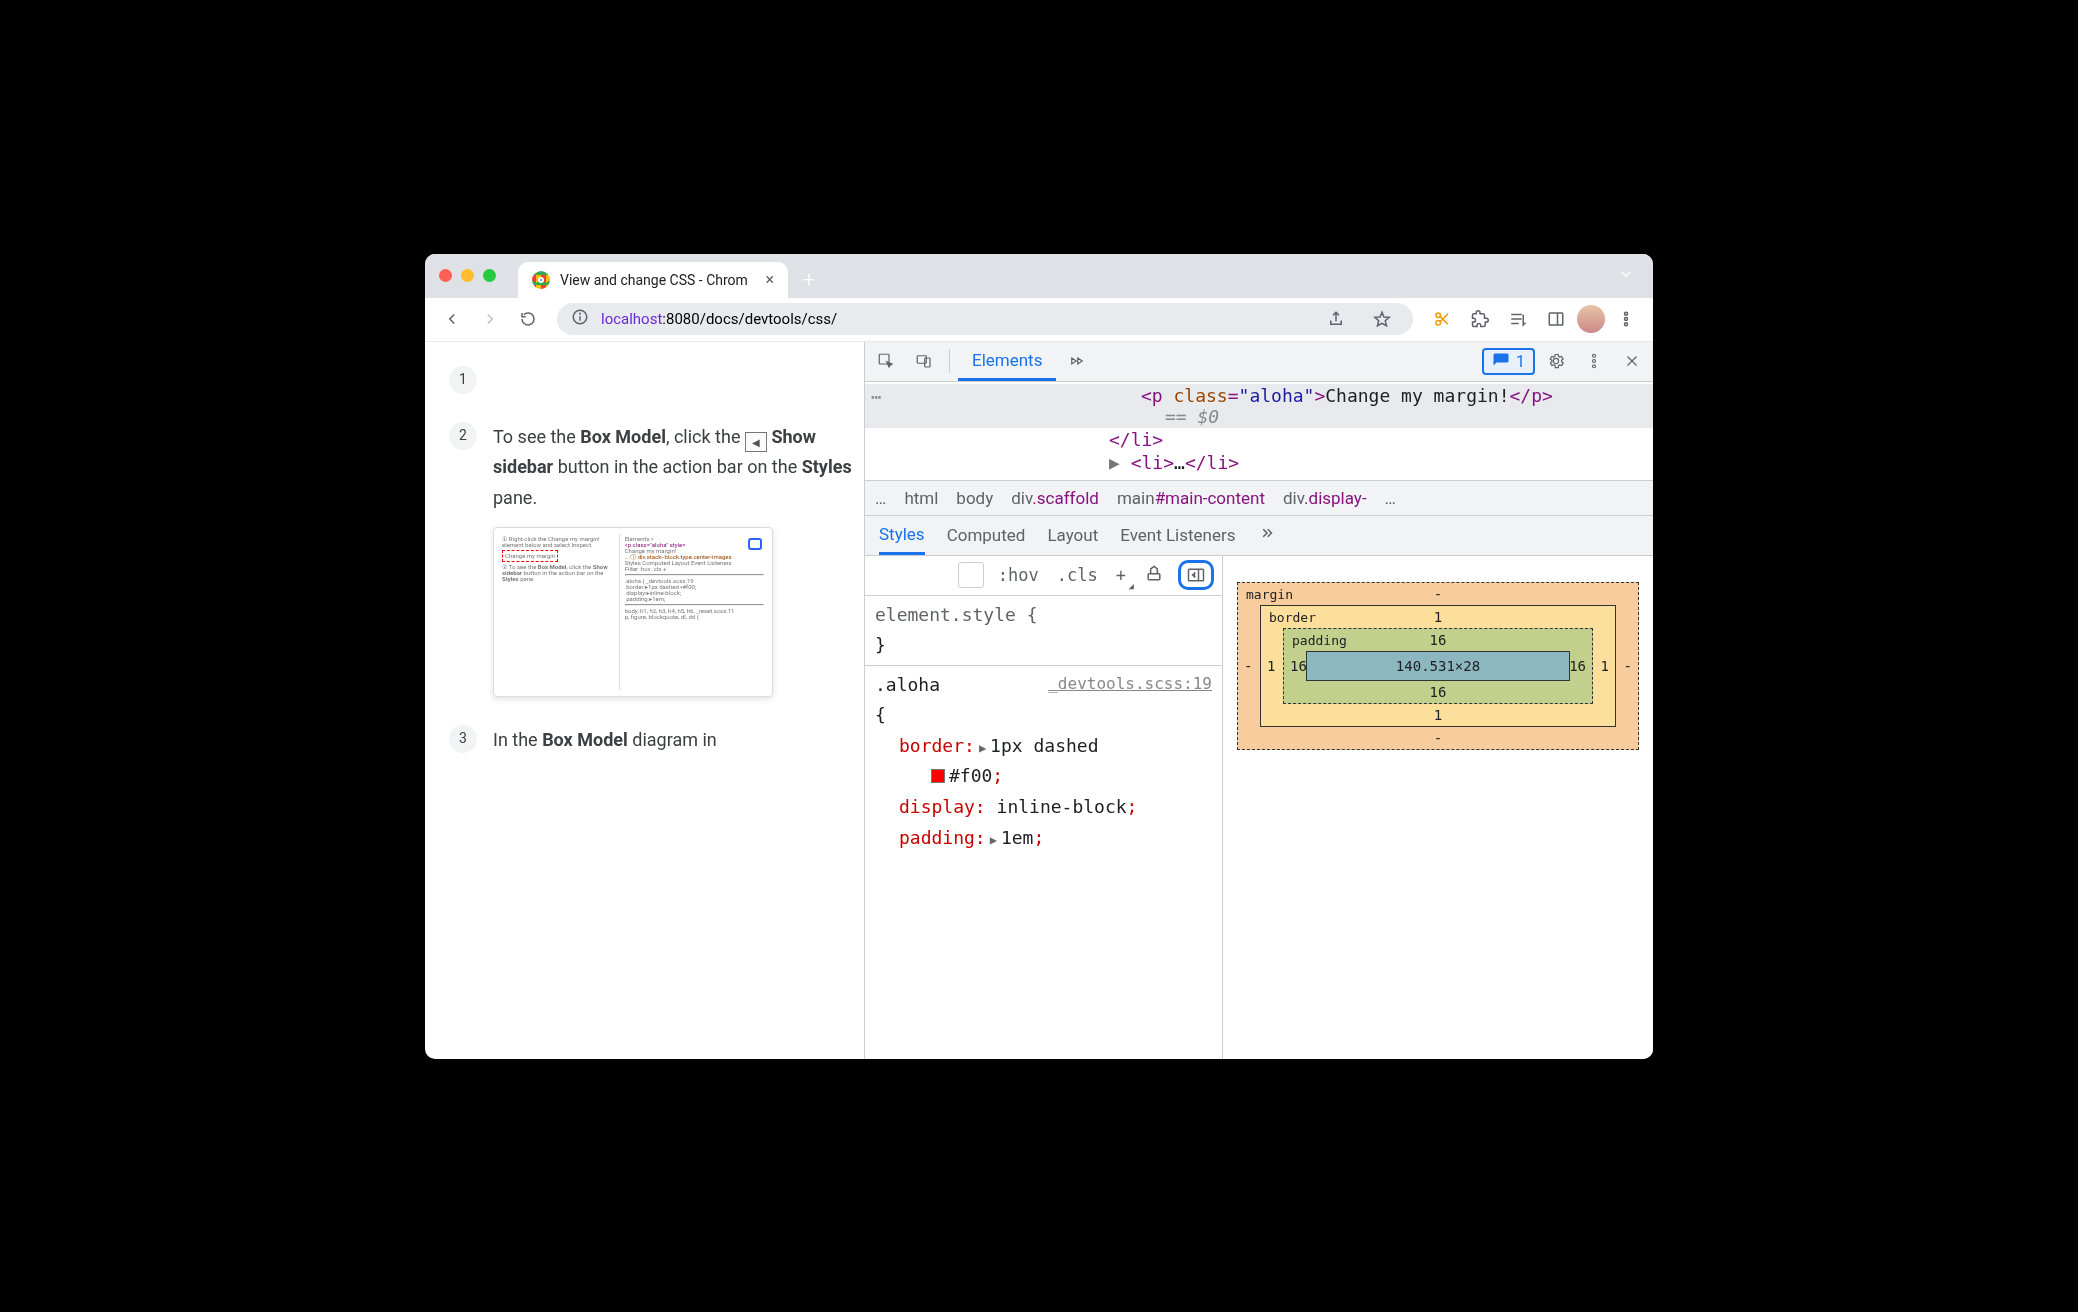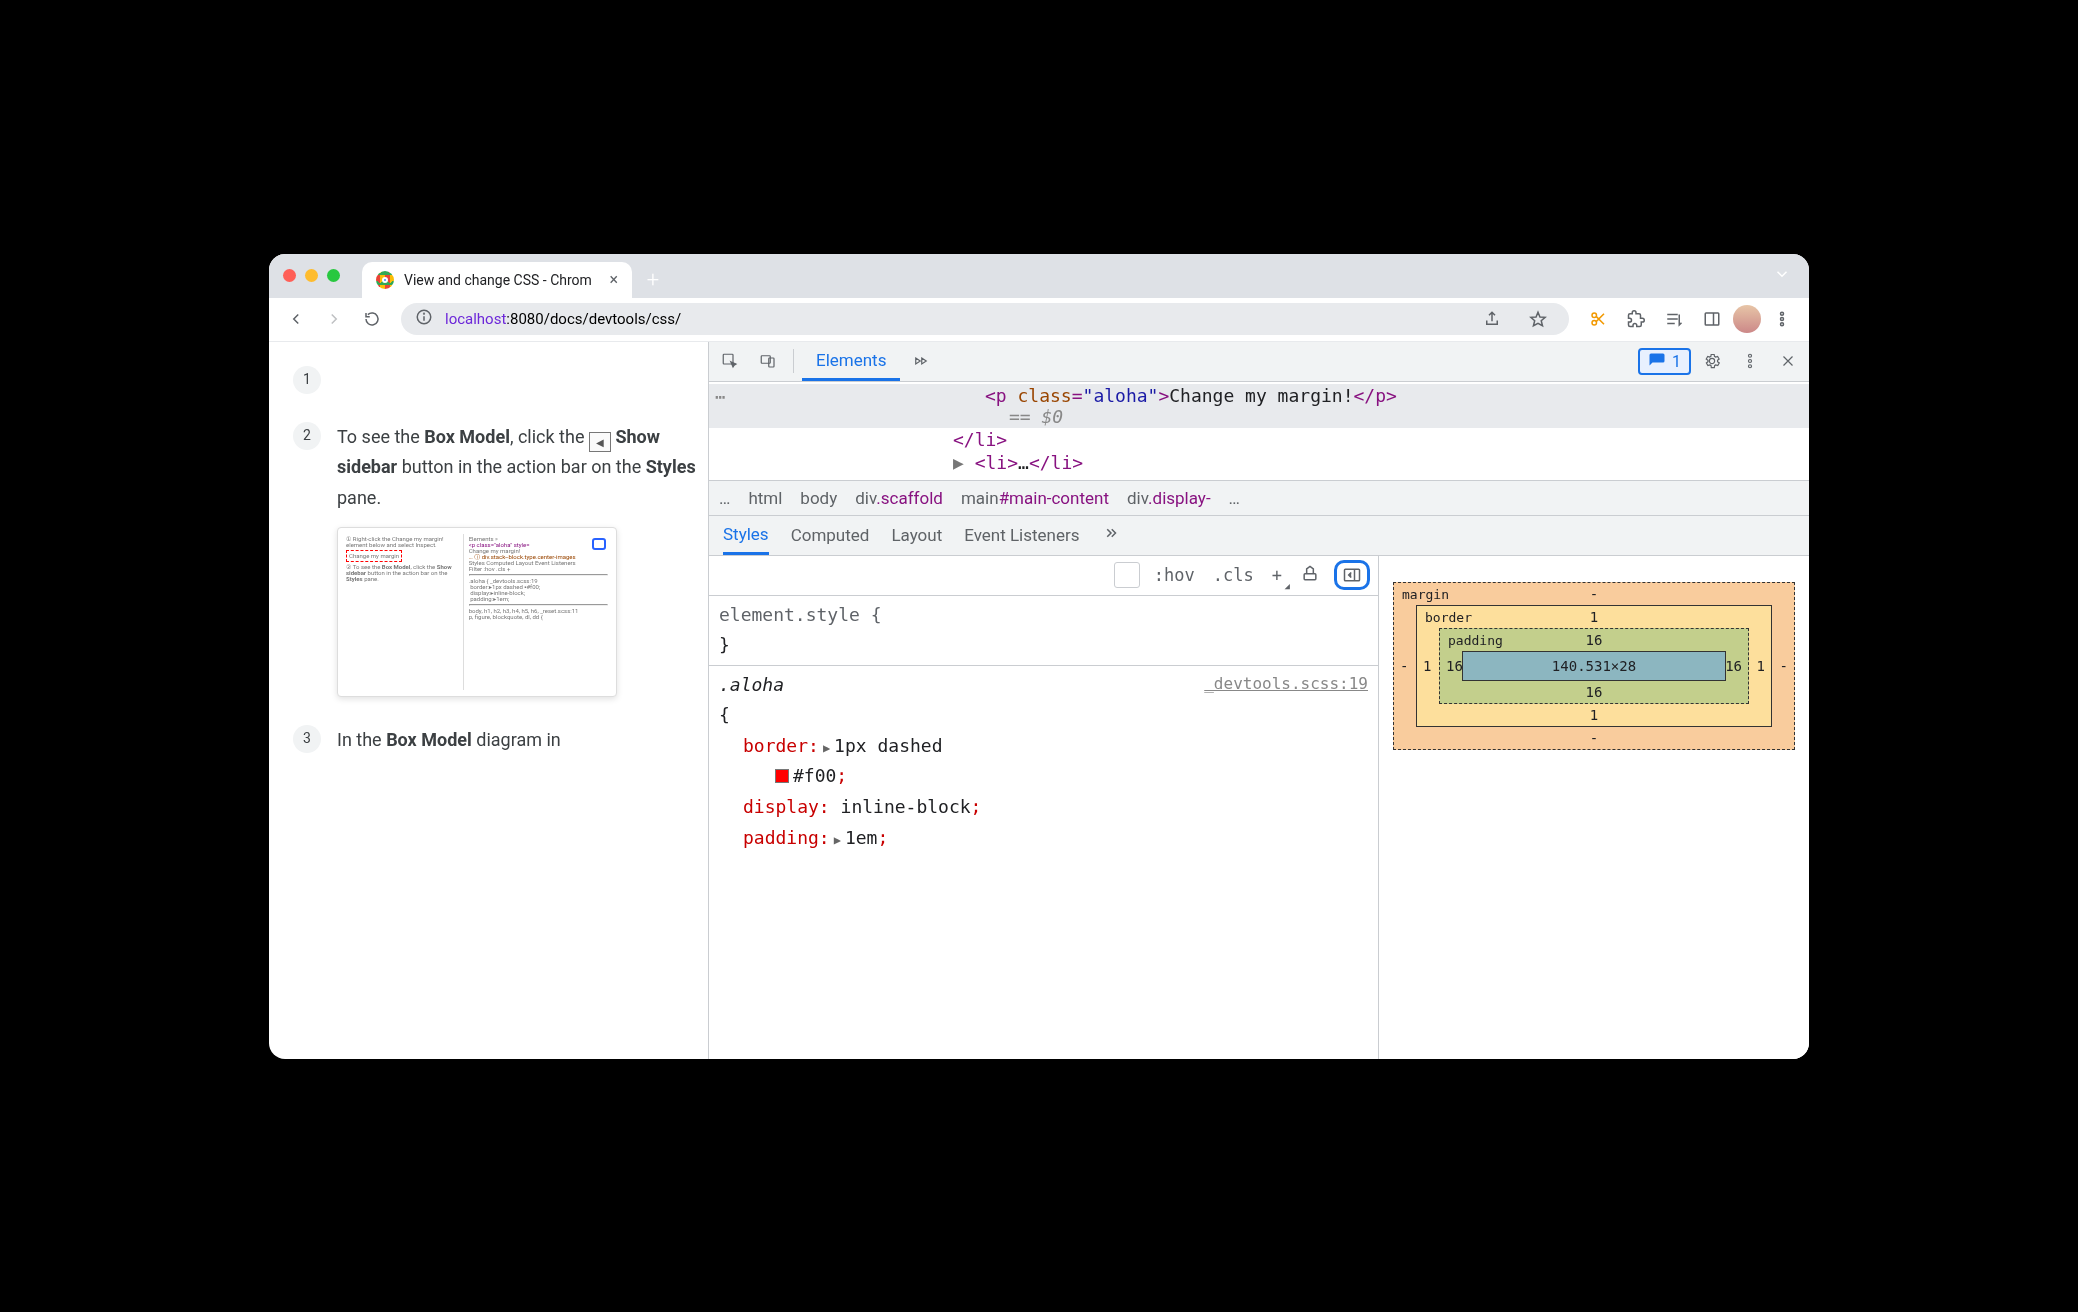--- a/index.html
+++ b/index.html
@@ -24,24 +24,24 @@
 body {
   background:#000;
   display:flex;
   align-items:center;
   justify-content:center;
   font-family: -apple-system, BlinkMacSystemFont, "Segoe UI", Roboto, sans-serif;
   font-size:16px;
   color:var(--text-dark);
 }
 .window {
-  width:1540px;
+  width:1228px;
   height:805px;
   background:#fff;
-  border-radius:16px;
+  border-radius:10px;
   box-shadow:0 30px 80px rgba(0,0,0,.5);
   overflow:hidden;
   display:flex;
   flex-direction:column;
 }
 
 
 .tabstrip {
   height:44px;
   background:var(--chrome-grey);
@@ -183,21 +183,21 @@
 .styles-toolbar .highlighted{border:3px solid #1a73e8;border-radius:10px;padding:2px 4px;display:flex;align-items:center;justify-content:center;}
 .styles-toolbar .sbtn{padding:2px 4px;}
 .filter-box{width:26px;height:26px;border:1px solid var(--devtools-border);border-radius:3px;}
 
 .css-pane{
   flex:1;overflow:auto;font-family:ui-monospace,Menlo,monospace;font-size:18px;line-height:1.7;padding:2px 10px;
 }
 .css-rule{margin-top:2px;}
 .css-src{float:right;color:#888;text-decoration:underline;font-size:16px;}
 .css-sel{color:#5f6368;margin-top:46px;}
-.css-sel .match{color:#202124;font-style:italic;}
+.css-sel .match{color:#202124;}
 .css-prop{color:var(--css-red);padding-left:24px;}
 .css-val{color:#202124;}
 .swatch{display:inline-block;width:14px;height:14px;background:#f00;border:1px solid #777;vertical-align:-1px;margin-right:4px;}
 .expander{display:inline-block;font-size:12px;color:#666;margin:0 4px;}
 hr.rule-sep{border:none;border-top:1px solid var(--devtools-border);margin:4px -10px;}
 
 
 .boxmodel-wrap{width:430px;padding:14px;display:flex;align-items:flex-start;justify-content:flex-end;margin-top:12px;}
 .bm{position:relative;width:100%;font-family:ui-monospace,monospace;font-size:14px;text-align:center;color:#202124;}
 .bm-layer{position:relative;padding:22px;}

